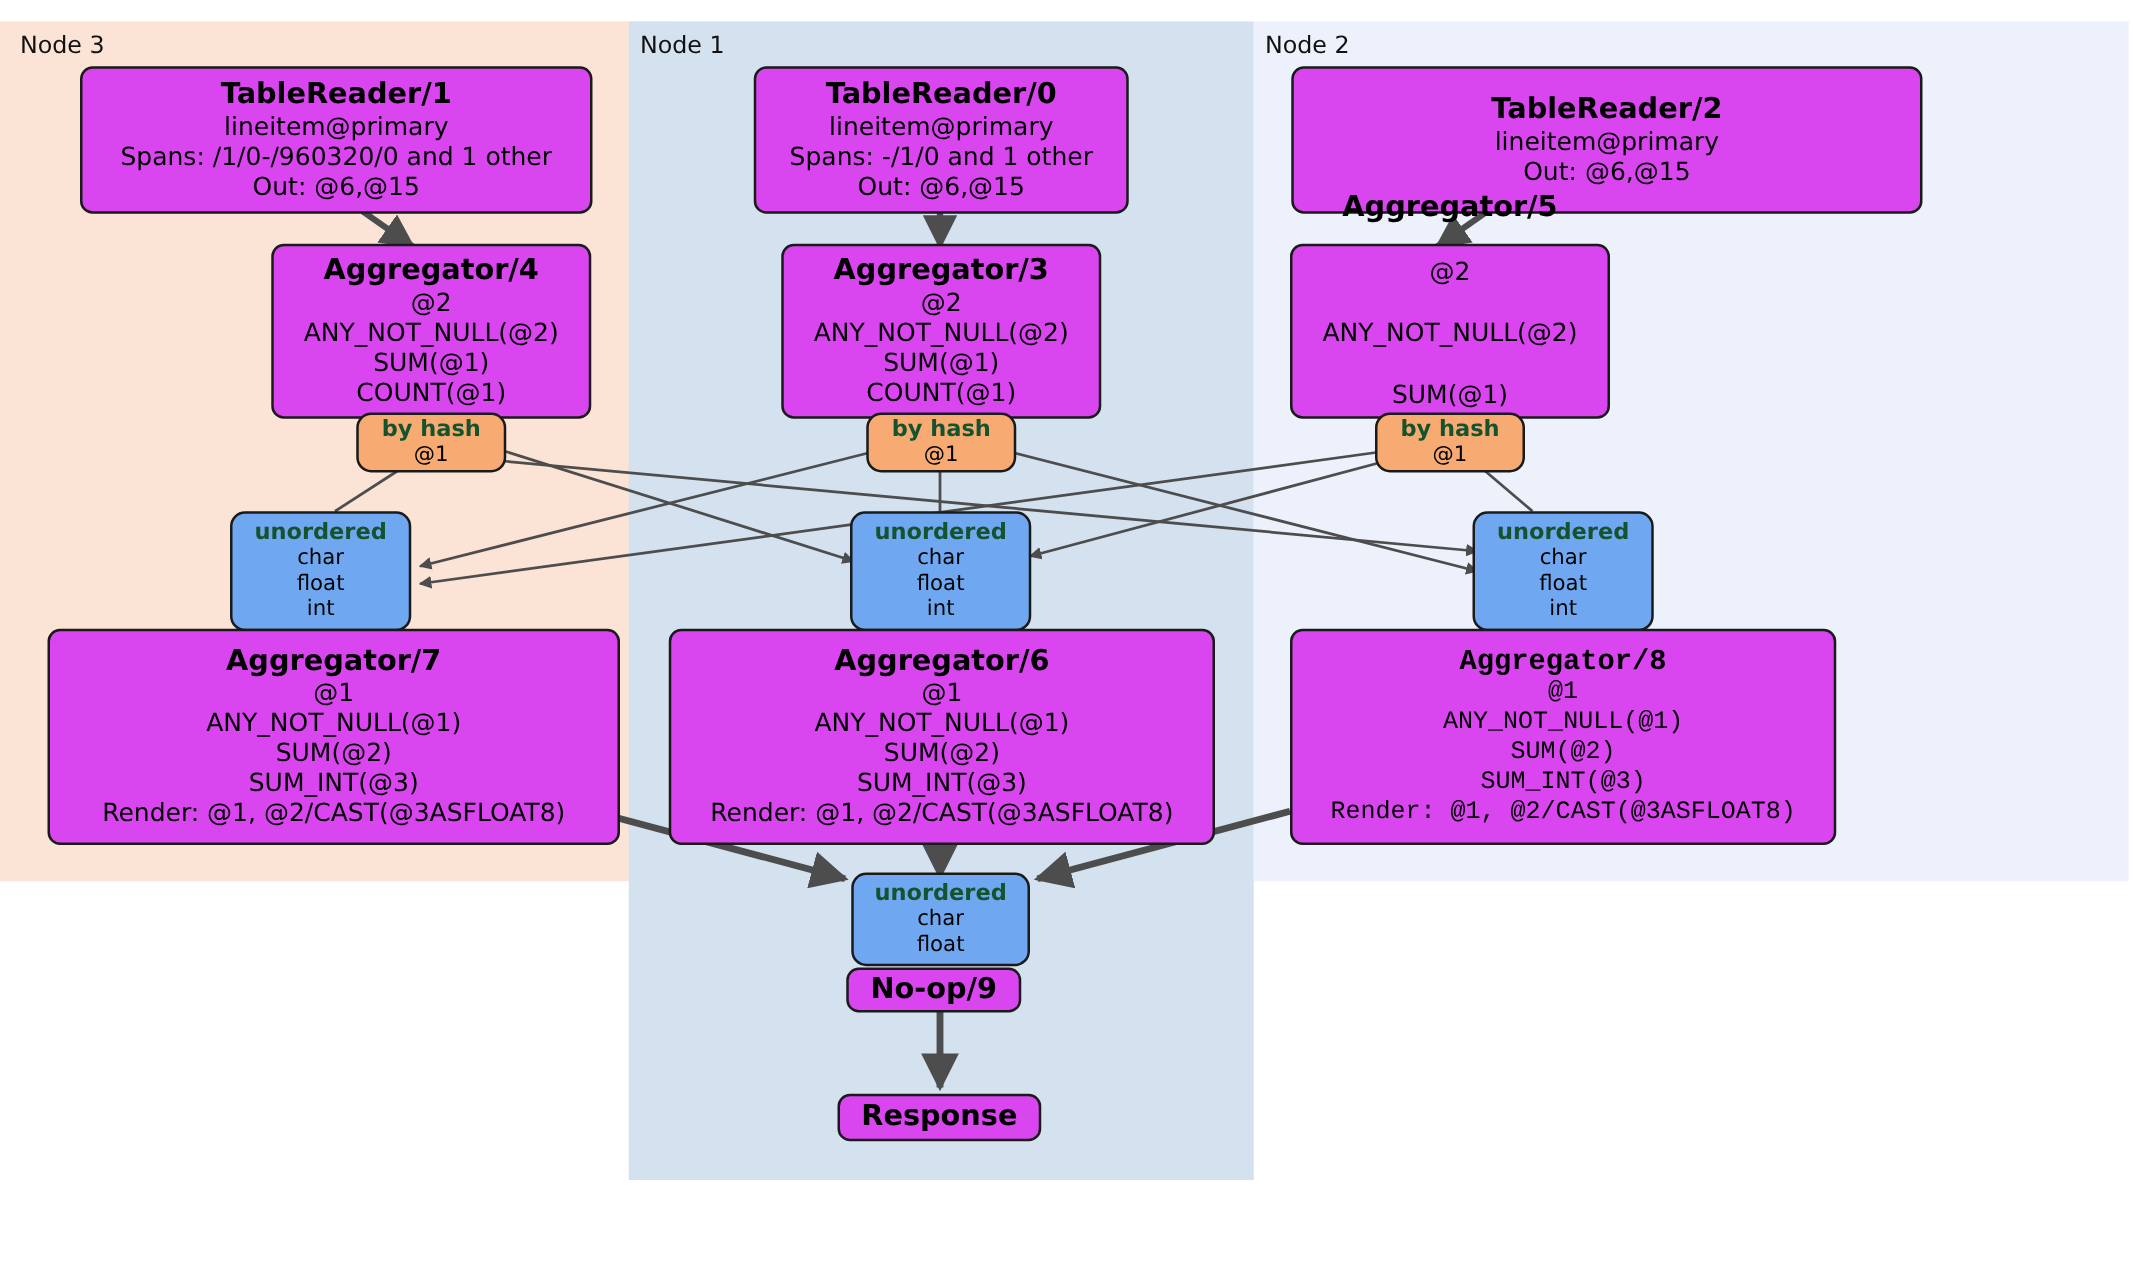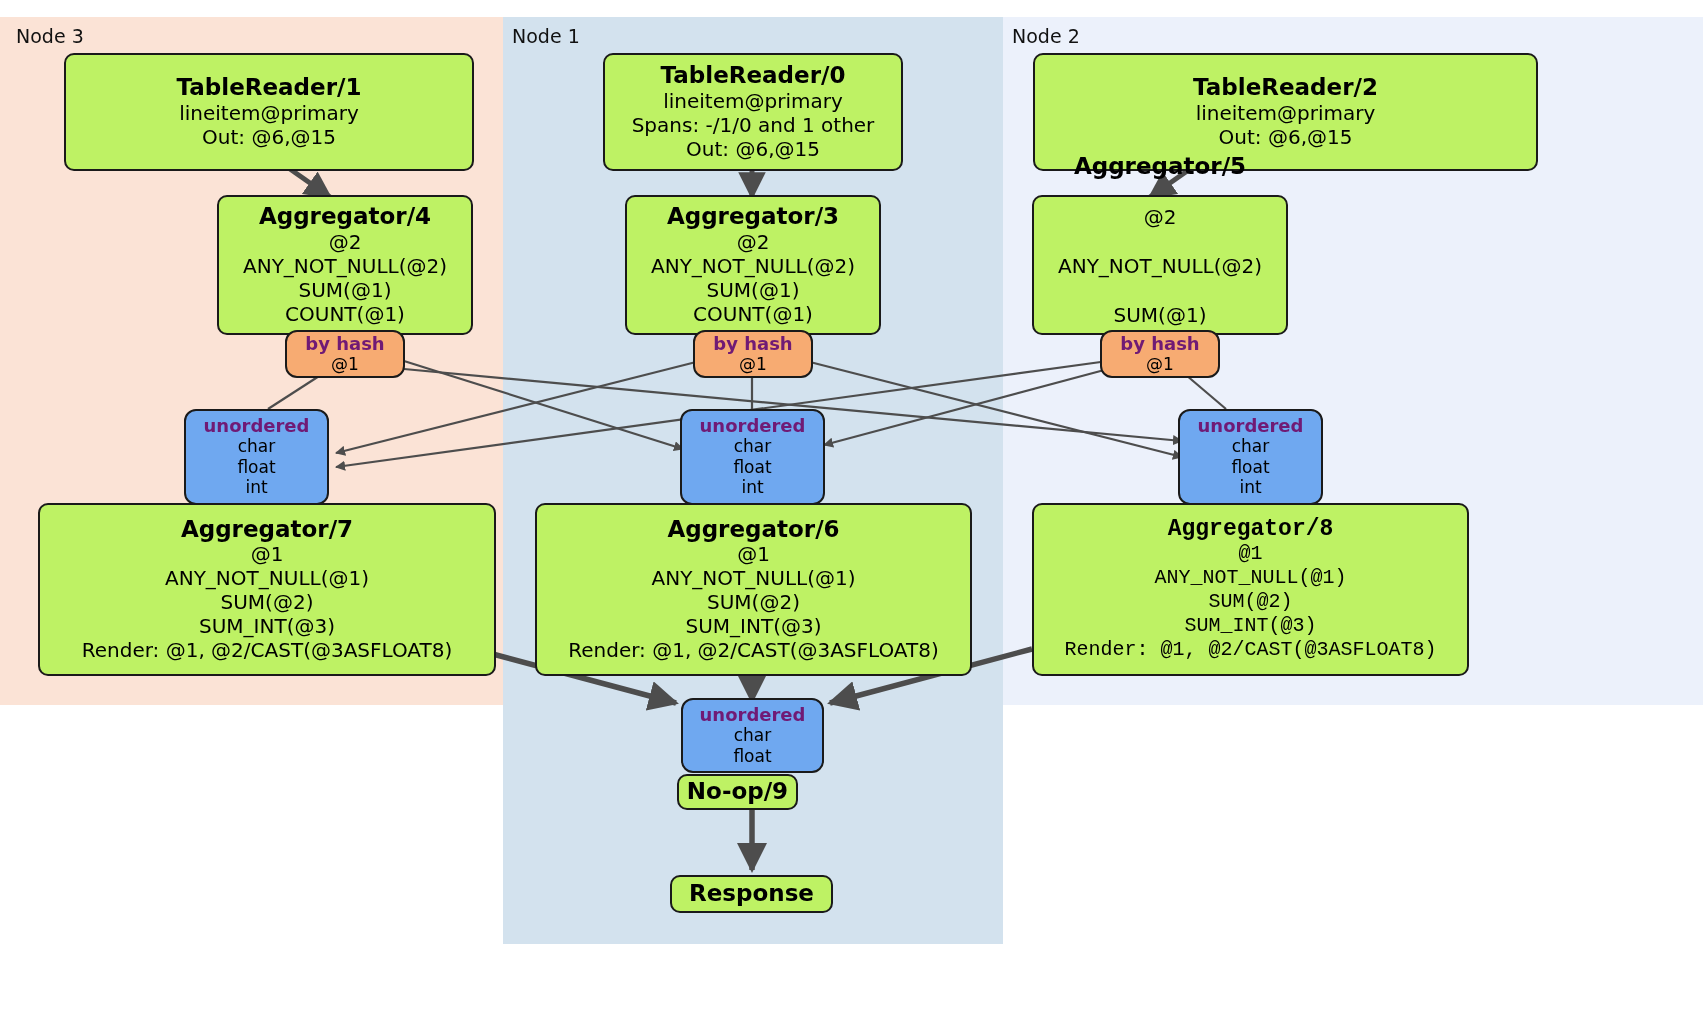--- a/index.html
+++ b/index.html
@@ -9,26 +9,26 @@
   
   .panel{position:absolute;box-sizing:border-box;}
   .panel-label{position:absolute;font-size:19px;color:#111;line-height:1;}
 
   
   #edges{position:absolute;left:0;top:0;width:1706px;height:1016px;}
 
   
   .box{position:absolute;box-sizing:border-box;display:flex;flex-direction:column;
        align-items:center;justify-content:center;text-align:center;}
-  .proc{background:#bef264;border:2px solid #1a1a1a;border-radius:10px;}
+  .proc{background:#d946ef;border:2px solid #1a1a1a;border-radius:10px;}
   .router{background:#f7ab72;border:2px solid #1a1a1a;border-radius:12px;}
   .recv{background:#6fa8f0;border:2px solid #1a1a1a;border-radius:12px;}
 
   .ttl{font-weight:bold;font-size:23px;color:#000;line-height:1.12;}
-  .ttl-sm{font-weight:bold;font-size:18px;color:#701a75;line-height:1.12;}
+  .ttl-sm{font-weight:bold;font-size:18px;color:#14532d;line-height:1.12;}
   .det{font-size:20px;color:#000;line-height:1.20;white-space:nowrap;}
   .det-sm{font-size:17px;color:#000;line-height:1.22;white-space:nowrap;}
 </style>
 </head>
 <body>
 
 <div id="stage">
 
   <div class="panel" style="left:0px;top:0px;width:543px;height:688px;background:#fbe3d6;"></div>
   <div class="panel" style="left:503px;top:0px;width:500px;height:927px;background:#d3e2ee;"></div>
@@ -67,20 +67,21 @@
     <path d="M 474 632 L 676 686" stroke="#4d4d4d" stroke-width="5.5" fill="none" marker-end="url(#arrow)"></path>
     <path d="M 752 660 L 752 684" stroke="#4d4d4d" stroke-width="5.5" fill="none" marker-end="url(#arrow)"></path>
     <path d="M 1032 632 L 830 686" stroke="#4d4d4d" stroke-width="5.5" fill="none" marker-end="url(#arrow)"></path>
 
     <path d="M 752 790 L 752 853" stroke="#4d4d4d" stroke-width="5.5" fill="none" marker-end="url(#arrow)"></path>
   </svg>
 
   <div class="box proc" style="left:64px;top:36px;width:410px;height:118px;">
     <div class="ttl">TableReader/1</div>
     <div class="det">lineitem@primary</div>
+    <div class="det">Spans: /1/0-/960320/0 and 1 other</div>
     <div class="det">Out: @6,@15</div>
   </div>
 
   <div class="box proc" style="left:603px;top:36px;width:300px;height:118px;">
     <div class="ttl">TableReader/0</div>
     <div class="det">lineitem@primary</div>
     <div class="det">Spans: -/1/0 and 1 other</div>
     <div class="det">Out: @6,@15</div>
   </div>
 
@@ -176,21 +177,21 @@
     <div class="det">SUM_INT(@3)</div>
     <div class="det">Render: @1, @2/CAST(@3ASFLOAT8)</div>
   </div>
 
   <div class="box recv" style="left:681px;top:681px;width:143px;height:75px;">
     <div class="ttl-sm">unordered</div>
     <div class="det-sm">char</div>
     <div class="det-sm">float</div>
   </div>
 
-  <div class="box proc" style="left:677px;top:757px;width:121px;height:36px;">
+  <div class="box proc" style="left:677px;top:757px;width:140px;height:36px;">
     <div class="ttl">No-op/9</div>
   </div>
 
   <div class="box proc" style="left:670px;top:858px;width:163px;height:38px;">
     <div class="ttl">Response</div>
   </div>
 
 </div>
 
 </body></html>

